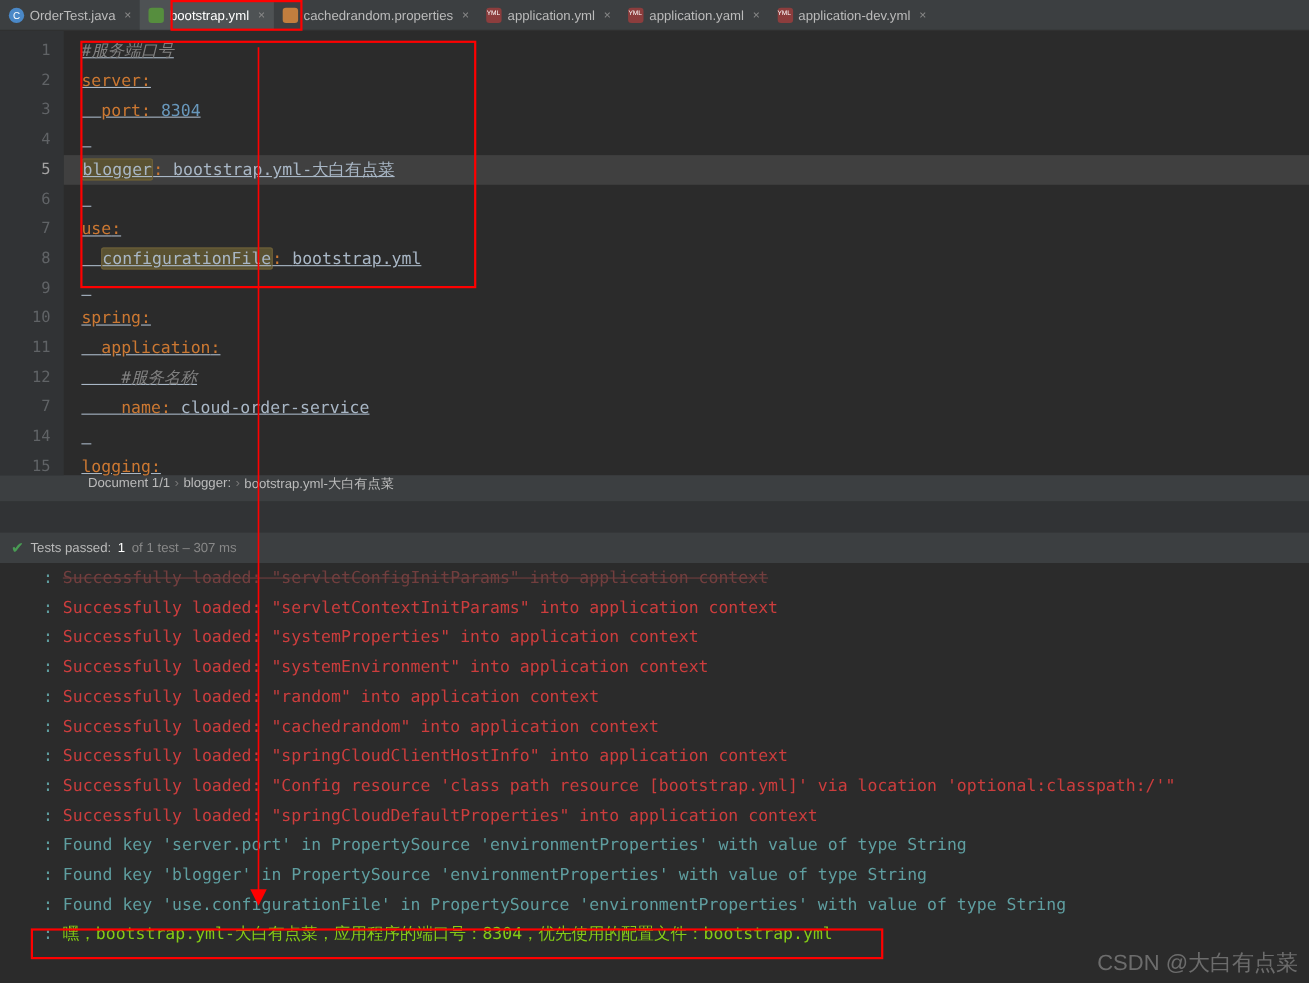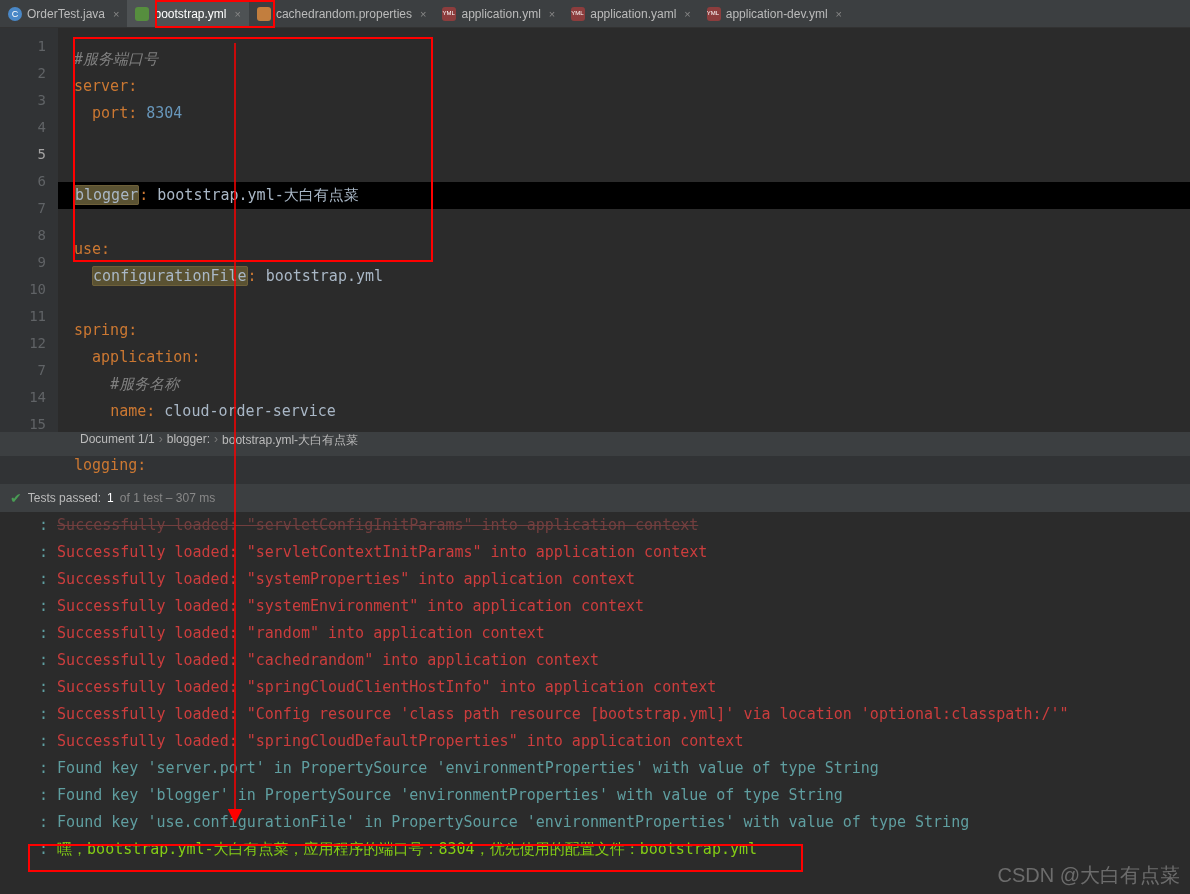--- a/index.html
+++ b/index.html
@@ -56,27 +56,28 @@
   text-align: right;
   padding-right: 12px;
   color: #606366;
   font-size: 14px;
   line-height: 27px;
   padding-top: 5px;
 }
 .gutter .current { color: #a4a3a3; }
 .code {
   flex: 1;
-  padding-top: 18px;
+  padding-top: 5px;
   line-height: 27px;
   position: relative;
   font-size: 15px;
+  text-decoration: underline;
 }
 .code-line { white-space: pre; padding-left: 16px; }
-.hl-line { background: #000000; margin-top: 28px; }
+.hl-line { background: #404040; }
 .c-comment { color: #808080; font-style: italic; }
 .c-key { color: #cc7832; }
 .c-value { color: #a9b7c6; }
 .c-num { color: #6897bb; }
 .c-hl { background: #5a5232; border: 1px solid #6e6039; color: #a9b7c6; border-radius: 2px; }
 .red-box {
   position: absolute;
   border: 2px solid #ff0000;
   pointer-events: none;
 }

